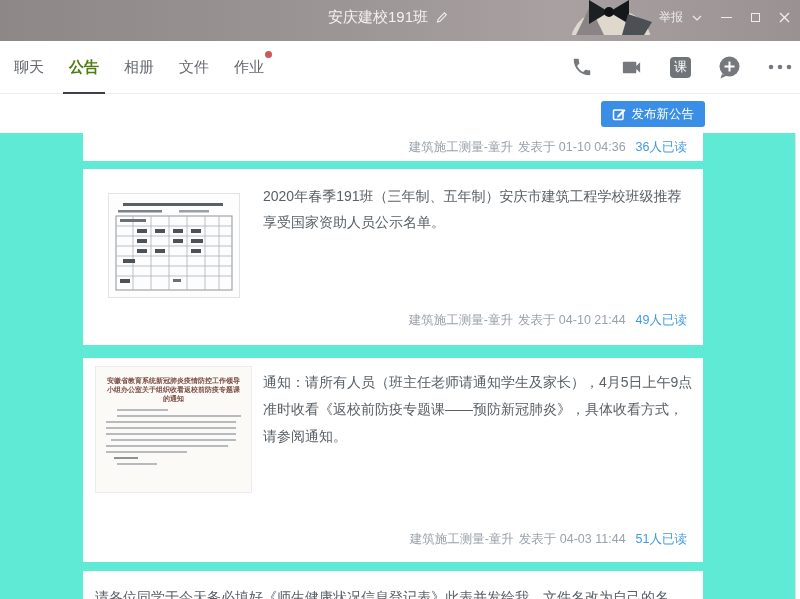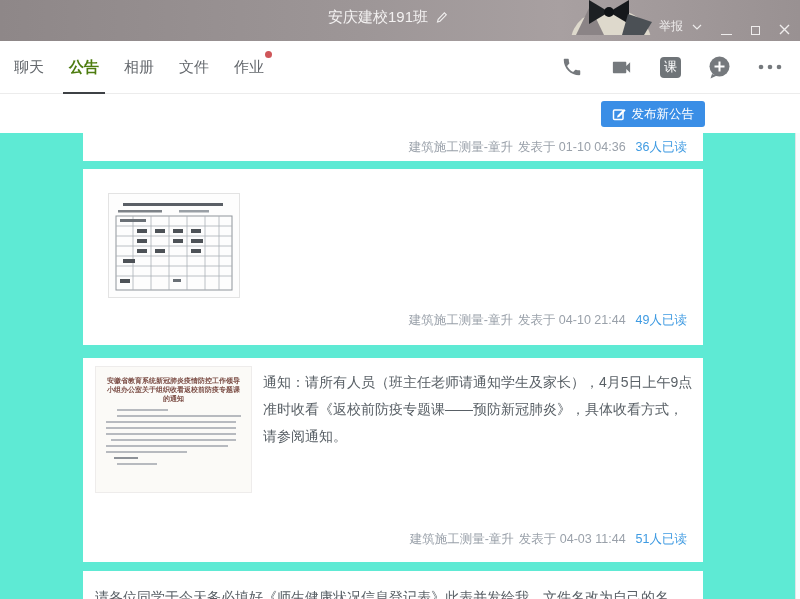--- a/index.html
+++ b/index.html
@@ -8,28 +8,28 @@
 
   
   .titlebar { position:relative; height:41px;
     background:linear-gradient(90deg,#8e8788 0%,#9d9697 45%,#a8a0a1 70%,#999192 100%);
     overflow:hidden;text-decoration:underline; }
   .title-center { position:absolute; left:0; right:0; top:0; height:35px;
     display:flex; align-items:center; justify-content:center; gap:7px;
     color:#f3f1f1; font-size:15px; transform:translateX(-12px); }
   .mascot { position:absolute; left:556px; top:0; }
   .win-controls { position:absolute; right:10px; top:0; height:35px;
-    display:flex; align-items:flex-end; gap:19px; color:#eeecec; font-size:12px; }
+    display:flex; align-items:center; gap:19px; color:#eeecec; font-size:12px; }
   .wc-report { display:flex; align-items:center; gap:9px; }
   .wc-min { width:11px; border-top:1.5px solid #efeded; display:inline-block; }
   .wc-max { width:9px; height:9px; border:1.5px solid #efeded; display:inline-block; }
 
   
   .tabbar { height:53px; background:#fff; display:flex; align-items:center;
-    padding:0 18px 0 14px; border-bottom:1px solid #ececec; position:relative; }
+    padding:0 8px 0 14px; border-bottom:1px solid #ececec; position:relative; }
   .tab { position:relative; margin-right:25px; font-size:15px; color:#64686d;
     height:53px; display:flex; align-items:center; cursor:default; }
   .tab.active { color:#4d7c0f; font-weight:bold; }
   .tab.active::after { content:""; position:absolute; left:-6px; right:-6px;
     bottom:0; height:2px; background:#3e4145; }
   .tab .dot { position:absolute; top:10px; right:-8px; width:7px; height:7px;
     border-radius:50%; background:#cf5659; }
   .tab .chev { margin-left:6px; display:inline-flex; }
   .action-icons { margin-left:auto; display:flex; align-items:center; gap:27px; }
   .icn { display:inline-flex; align-items:center; justify-content:center; }
@@ -188,20 +188,21 @@
           <rect x="58" y="39" width="10" height="4" fill="#4d5257"></rect>
           <rect x="76" y="39" width="12" height="4" fill="#4d5257"></rect>
           <rect x="22" y="49" width="10" height="4" fill="#4d5257"></rect>
           <rect x="40" y="49" width="10" height="4" fill="#4d5257"></rect>
           <rect x="76" y="49" width="10" height="4" fill="#4d5257"></rect>
           <rect x="8" y="59" width="12" height="4" fill="#4d5257"></rect>
           <rect x="5" y="79" width="10" height="4" fill="#4d5257"></rect>
           <rect x="58" y="79" width="8" height="3" fill="#6a7076"></rect>
         </svg>
       </div>
+      <div class="card-text">2020年春季191班（三年制、五年制）安庆市建筑工程学校班级推荐享受国家资助人员公示名单。</div>
       <div class="footer">
         <span class="meta">
           <span>建筑施工测量-童升</span>
           <span>发表于 04-10 21:44</span>
         </span>
         <span class="read">49人已读</span>
       </div>
     </div>
 
     <div class="card card3">

